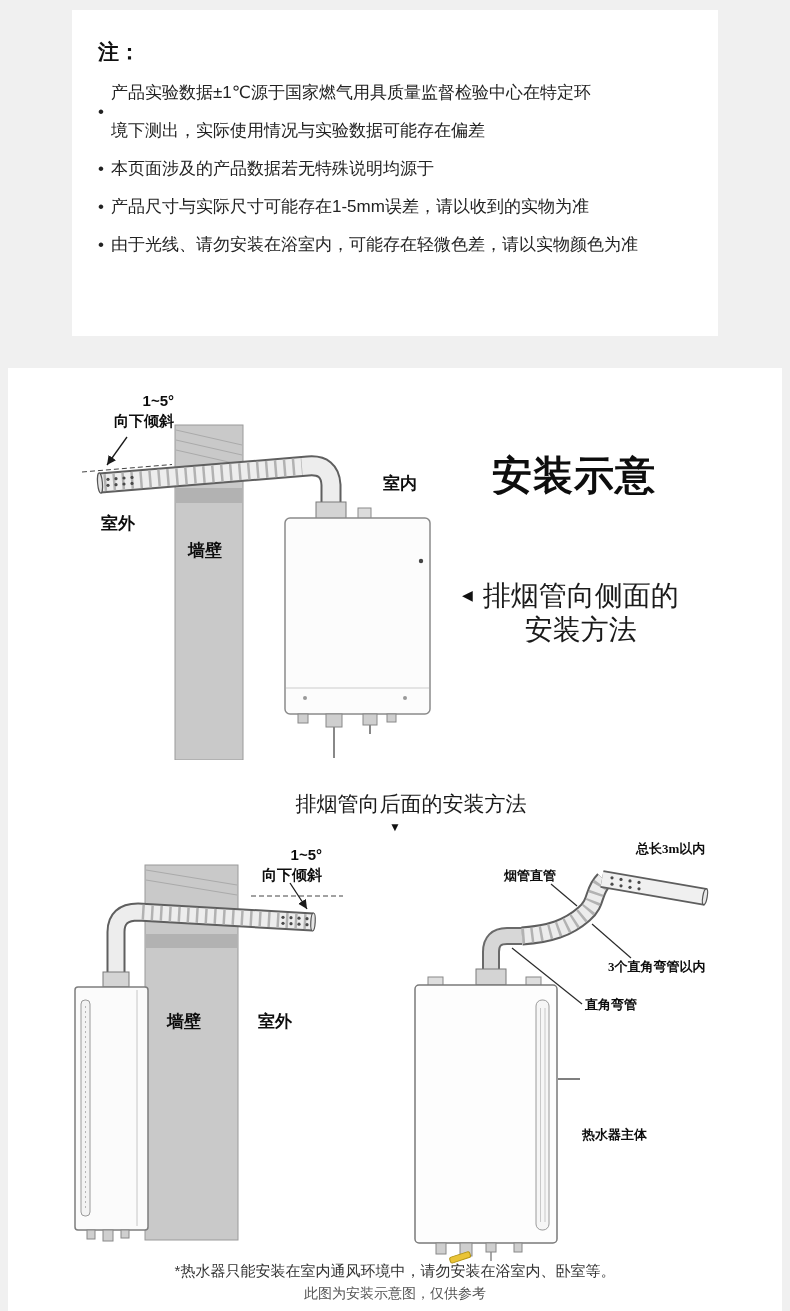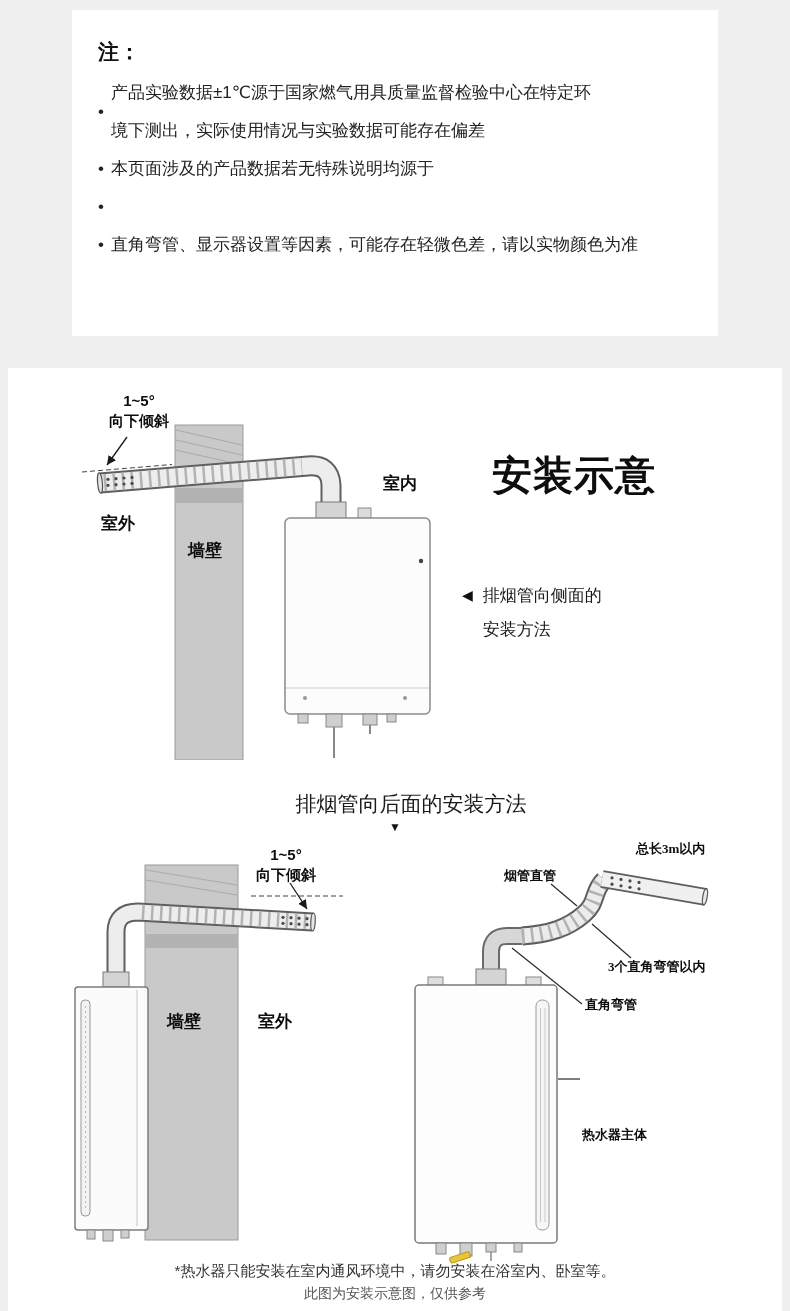--- a/index.html
+++ b/index.html
@@ -9,31 +9,31 @@
   .notes-card { left:72px; top:10px; width:646px; height:326px; padding:20px 26px; }
   .install-section { left:8px; top:368px; width:774px; height:943px; }
 
   .notes-title { font-size:21px; font-weight:700; color:#111; line-height:44px; }
   .notes-title.special { margin-top:4px; }
   .bullet { display:flex; font-size:17px; color:#222; line-height:38px;align-items:center; }
   .bullet .dot { flex:0 0 13px; }
   .bullet .dot::before { content:"•"; }
   .bullet-text { white-space:pre-line; }
 
-  .abs { position:absolute; }
+  .abs { position:absolute;text-align:center; }
   .install-title { left:492px; top:448px; font-size:40px; font-weight:700; color:#0d0d0d; letter-spacing:1px; }
   .side-method { left:462px; top:579px; display:flex; gap:10px; }
   .side-method .tri { font-size:14px; line-height:32px; color:#111; }
-  .side-method .txt { font-size:17px; line-height:34px; color:#1a1a1a; white-space:pre-line; }
+  .side-method .txt { font-size:28px; line-height:34px; color:#1a1a1a; white-space:pre-line; }
   .back-title { left:8px; top:790px; width:774px; text-align:center; font-size:21px; color:#1a1a1a;margin-left:16px; }
   .down-arrow { left:8px; top:820px; width:774px; text-align:center; font-size:12px; color:#111; }
 
   .diag-label { position:absolute; font-weight:700; color:#0d0d0d; }
   .lbl-17 { font-size:17px;margin-top:8px; }
-  .lbl-15 { font-size:15px; line-height:1.35; white-space:pre-line; text-align:center; }
+  .lbl-15 { font-size:15px; line-height:1.35; white-space:pre-line; text-align:right; }
   .lbl-13 { font-size:13px;font-family:Liberation Serif, serif; }
 
   .footnote1 { left:8px; top:1262px; width:774px; text-align:center; font-size:15px; color:#333; }
   .footnote2 { left:8px; top:1285px; width:774px; text-align:center; font-size:14px; color:#555; }
 
   svg.diag { position:absolute; }
 </style>
 </head>
 <body>
 
@@ -45,24 +45,25 @@
       <span class="dot"></span>
       <p class="bullet-text">产品实验数据±1℃源于国家燃气用具质量监督检验中心在特定环
 境下测出，实际使用情况与实验数据可能存在偏差</p>
     </div>
     <div class="bullet">
       <span class="dot"></span>
       <p class="bullet-text">本页面涉及的产品数据若无特殊说明均源于</p>
     </div>
     <div class="bullet">
       <span class="dot"></span>
-    </div>
-    <div class="bullet">
-      <span class="dot"></span>
-      <p class="bullet-text">直角弯管、显示器设置等因素，可能存在轻微色差，请以实物颜色为准</p>
+      <p class="bullet-text">产品尺寸与实际尺寸可能存在1-5mm误差，请以收到的实物为准</p>
+    </div>
+    <div class="bullet">
+      <span class="dot"></span>
+      <p class="bullet-text">由于光线、请勿安装在浴室内，可能存在轻微色差，请以实物颜色为准</p>
     </div>
   </section>
 
   <section class="panel install-section"></section>
 
   <svg class="diag" style="left:80px;top:388px" width="370" height="372" viewBox="0 0 370 372">
     <defs>
       <marker id="arr1" markerWidth="9" markerHeight="9" refX="7" refY="3.5" orient="auto">
         <path d="M0,0 L7,3.5 L0,7 Z" fill="#1a1a1a"></path>
       </marker>

